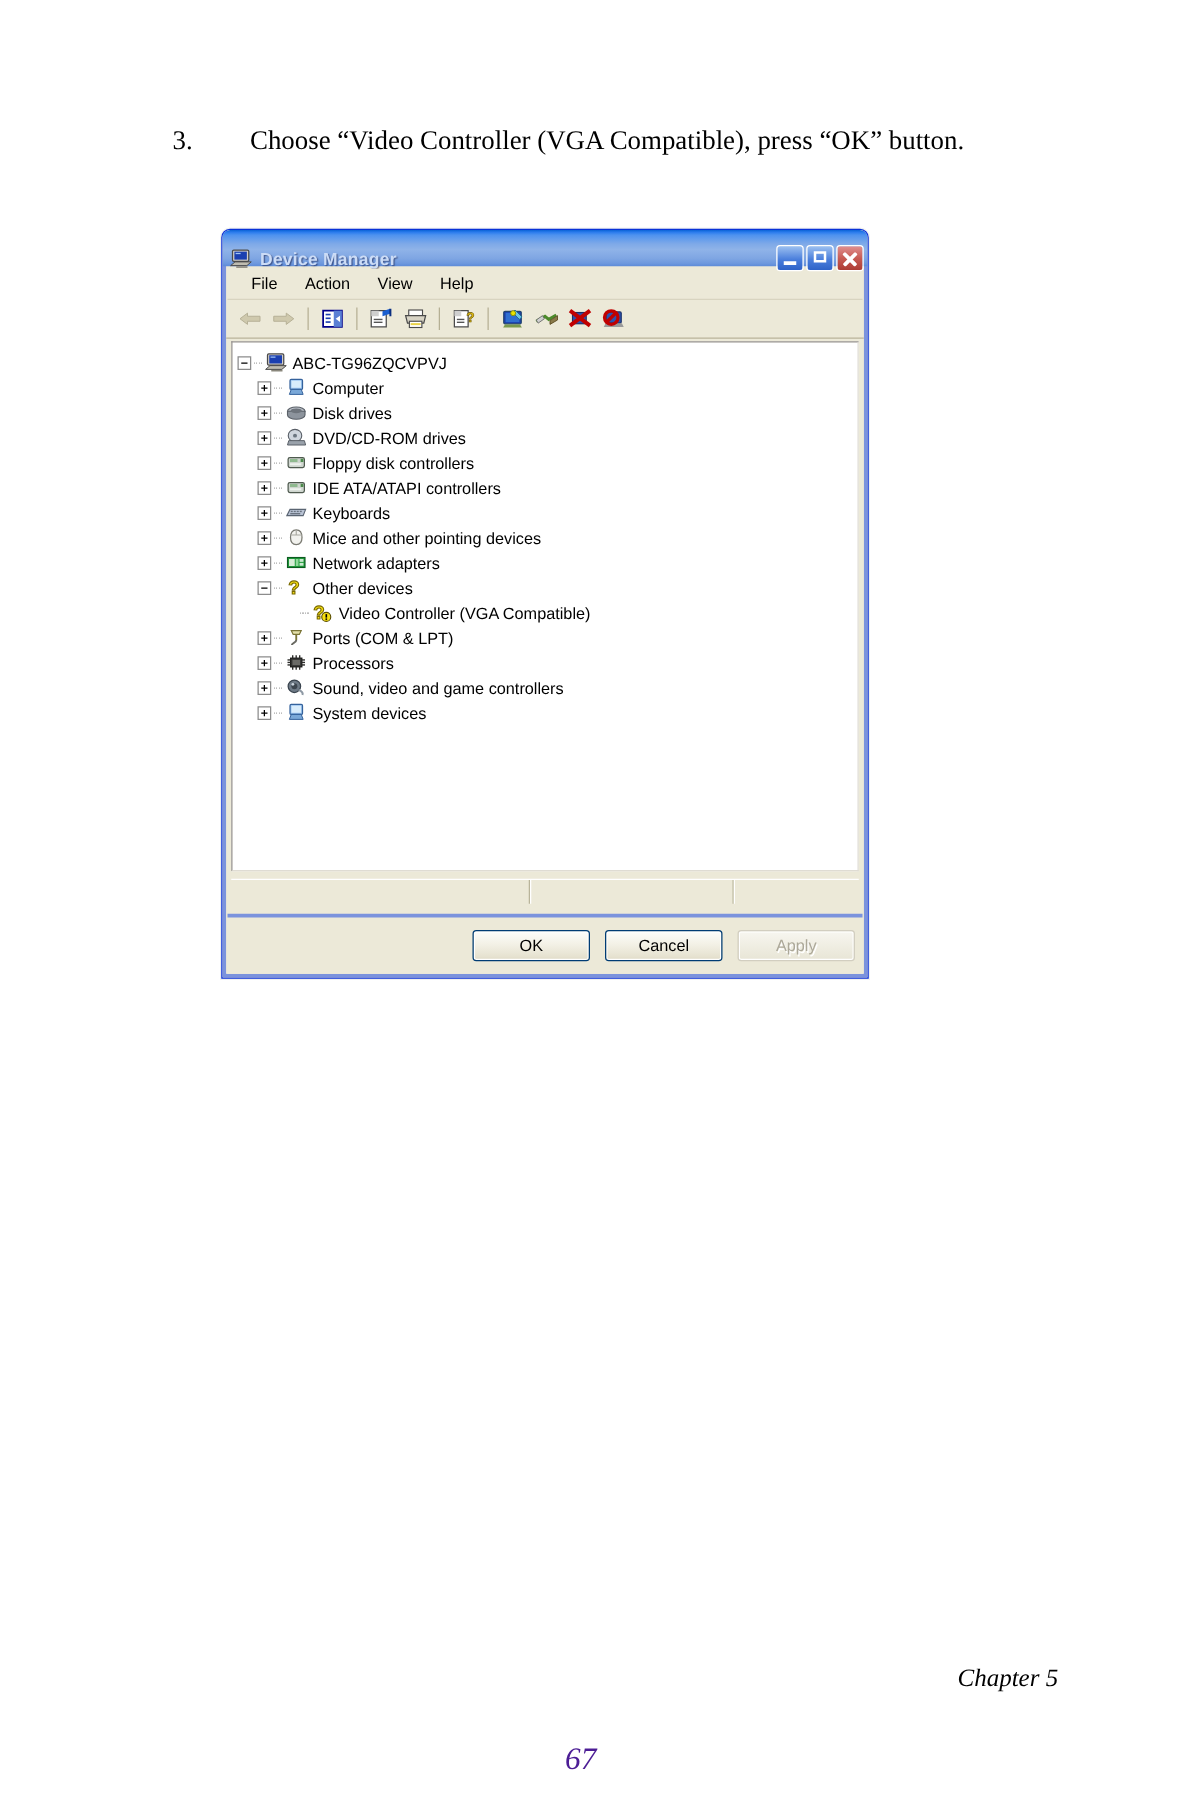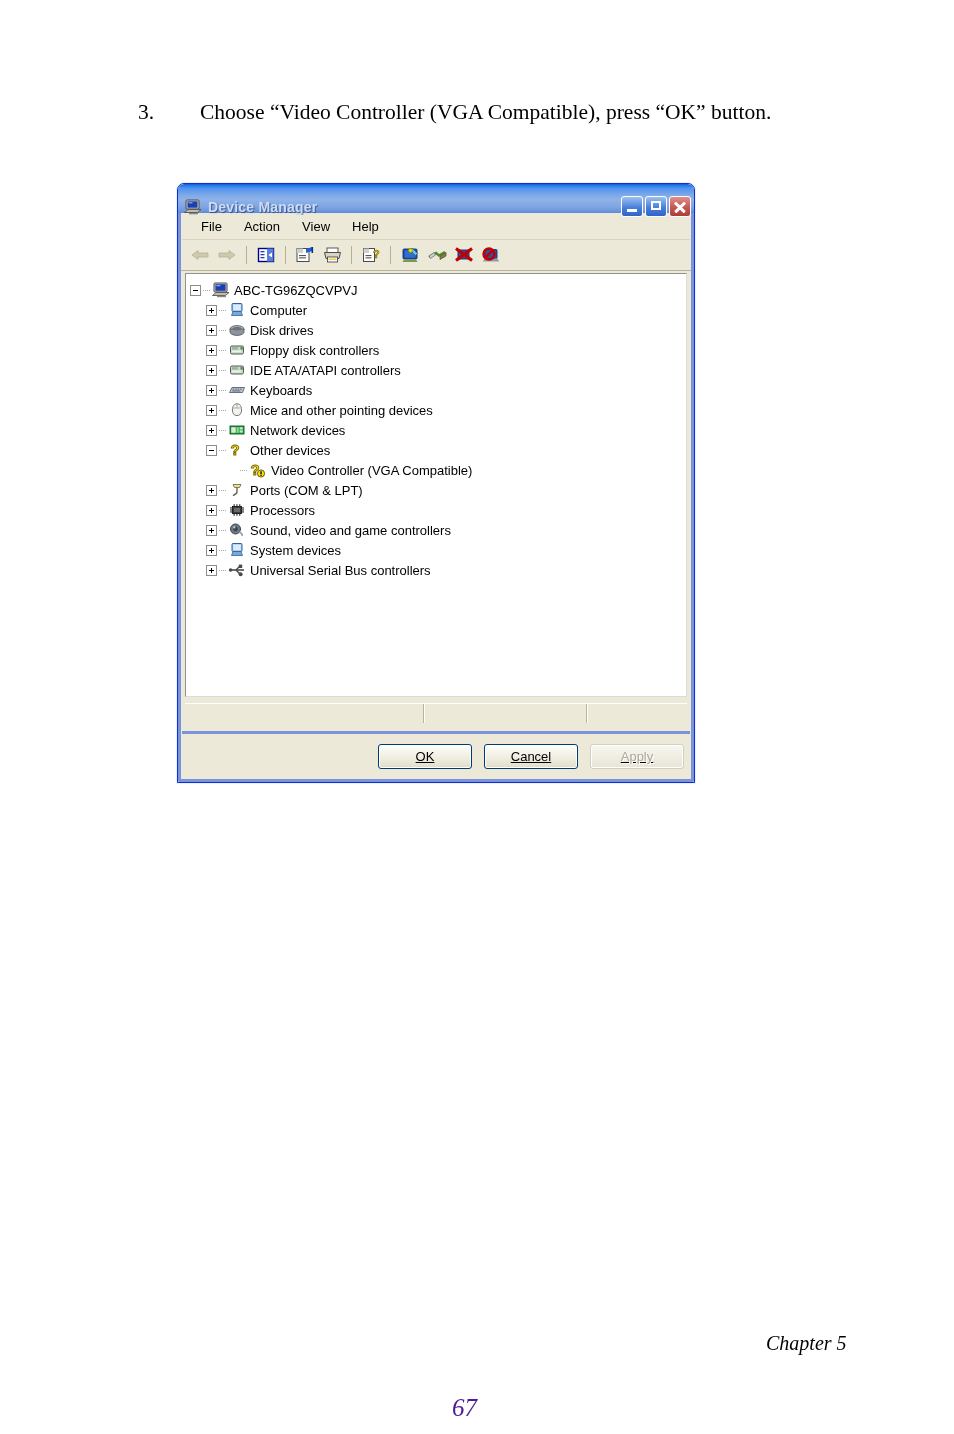--- a/index.html
+++ b/index.html
@@ -263,21 +263,20 @@
     top: 547px;
     height: 48px;
     background: #ece9d8;
     border-top: 3px solid #7b93dd;
     display: flex;
     align-items: center;
     justify-content: flex-end;
     padding-right: 6px;
     gap: 12px;
     box-sizing: border-box;
-    text-decoration: underline;
   }
   .xbtn {
     width: 94px;
     height: 25px;
     font-family: "Liberation Sans", sans-serif;
     font-size: 13px;
     color: #000000;
     background: linear-gradient(to bottom,#fdfdfb 0%,#f3f1e6 45%,#e6e2d0 88%,#ded9c4 100%);
     border: 1px solid #003c74;
     border-radius: 3px;
@@ -476,20 +475,32 @@
       <span class="ticon">
         <svg width="18" height="16" viewBox="0 0 18 16">
           <ellipse cx="9" cy="7" rx="7" ry="3.4" fill="#b9bec6" stroke="#5a6068" stroke-width="0.9"></ellipse>
           <path d="M2 7 L2 10 A7 3.4 0 0 0 16 10 L16 7 Z" fill="#8d949d" stroke="#5a6068" stroke-width="0.9"></path>
           <ellipse cx="9" cy="6.6" rx="4.4" ry="1.9" fill="#6e747c"></ellipse>
         </svg>
       </span>
       <span class="tlabel">Disk drives</span>
     </div>
 
+    <div class="tnode lvl1">
+      <span class="expander plus"></span>
+      <span class="dots"></span>
+      <span class="ticon">
+        <svg width="18" height="16" viewBox="0 0 18 16">
+          <ellipse cx="8" cy="6.5" rx="5.4" ry="5" fill="#cfd6de" stroke="#5a6068" stroke-width="0.9"></ellipse>
+          <ellipse cx="8" cy="6.5" rx="1.6" ry="1.5" fill="#6b7680"></ellipse>
+          <path d="M3 10.5 L15.5 10.5 L16.5 14 L2 14 Z" fill="#9aa2ab" stroke="#5a6068" stroke-width="0.8"></path>
+        </svg>
+      </span>
+      <span class="tlabel">DVD/CD-ROM drives</span>
+    </div>
 
     <div class="tnode lvl1">
       <span class="expander plus"></span>
       <span class="dots"></span>
       <span class="ticon">
         <svg width="18" height="16" viewBox="0 0 18 16">
           <rect x="2.5" y="4" width="13" height="8" rx="1.4" fill="#cfd6cf" stroke="#4f5a4f" stroke-width="1"></rect>
           <rect x="4" y="5.2" width="6" height="2.4" fill="#8fb98f"></rect>
           <rect x="4" y="8.6" width="9" height="1.6" fill="#eef2ee"></rect>
           <rect x="12.5" y="5" width="2.2" height="2.6" fill="#4c8a4c"></rect>
@@ -547,21 +558,21 @@
       <span class="dots"></span>
       <span class="ticon">
         <svg width="18" height="16" viewBox="0 0 18 16">
           <rect x="2" y="4" width="14" height="8" fill="#1f9b3a" stroke="#0d5a20" stroke-width="0.9"></rect>
           <rect x="3.2" y="5.2" width="4.6" height="5.6" fill="#d6ecd6"></rect>
           <rect x="8.6" y="5.2" width="2.2" height="5.6" fill="#8fd89a"></rect>
           <rect x="11.6" y="5.2" width="3.2" height="2.3" fill="#c9e9cf"></rect>
           <rect x="11.6" y="8.3" width="3.2" height="2.3" fill="#c9e9cf"></rect>
         </svg>
       </span>
-      <span class="tlabel">Network devices</span>
+      <span class="tlabel">Network adapters</span>
     </div>
 
     <div class="tnode lvl1">
       <span class="expander"></span>
       <span class="dots"></span>
       <span class="ticon">
         <svg width="18" height="16" viewBox="0 0 18 16">
           <text x="2.5" y="13" font-family="Liberation Sans, sans-serif" font-size="15" font-weight="bold" fill="#f7df10" stroke="#7a6a00" stroke-width="0.9">?</text>
         </svg>
       </span>
@@ -640,36 +651,20 @@
       <span class="ticon">
         <svg width="18" height="16" viewBox="0 0 18 16">
           <rect x="4" y="1.5" width="10" height="8" rx="1" fill="#9ec6f0" stroke="#35629c" stroke-width="1"></rect>
           <rect x="5.2" y="2.6" width="7.6" height="5.6" fill="#d8ecfb"></rect>
           <path d="M5 9.5 L13 9.5 L14.5 13.5 L3.5 13.5 Z" fill="#7aa8d8" stroke="#35629c" stroke-width="0.8"></path>
         </svg>
       </span>
       <span class="tlabel">System devices</span>
     </div>
 
-    <div class="tnode lvl1">
-      <span class="expander plus"></span>
-      <span class="dots"></span>
-      <span class="ticon">
-        <svg width="18" height="16" viewBox="0 0 18 16">
-          <path d="M3 8 L13 8" stroke="#4a4a48" stroke-width="1.6"></path>
-          <circle cx="2.6" cy="8" r="1.8" fill="#4a4a48"></circle>
-          <path d="M8 8 L11.5 4.5" stroke="#4a4a48" stroke-width="1.5"></path>
-          <rect x="10.8" y="2.6" width="3.4" height="3.4" fill="#4a4a48"></rect>
-          <path d="M8 8 L11.5 11.5" stroke="#4a4a48" stroke-width="1.5"></path>
-          <circle cx="12.6" cy="12.2" r="2" fill="#4a4a48"></circle>
-          <path d="M13 8 L16 8" stroke="#4a4a48" stroke-width="1.6"></path>
-        </svg>
-      </span>
-      <span class="tlabel">Universal Serial Bus controllers</span>
-    </div>
 
   </div>
 
   <div class="status-bar">
     <span class="status-pane p1"></span>
     <span class="status-pane p2"></span>
     <span class="status-pane p3"></span>
   </div>
 
   <div class="button-row">

